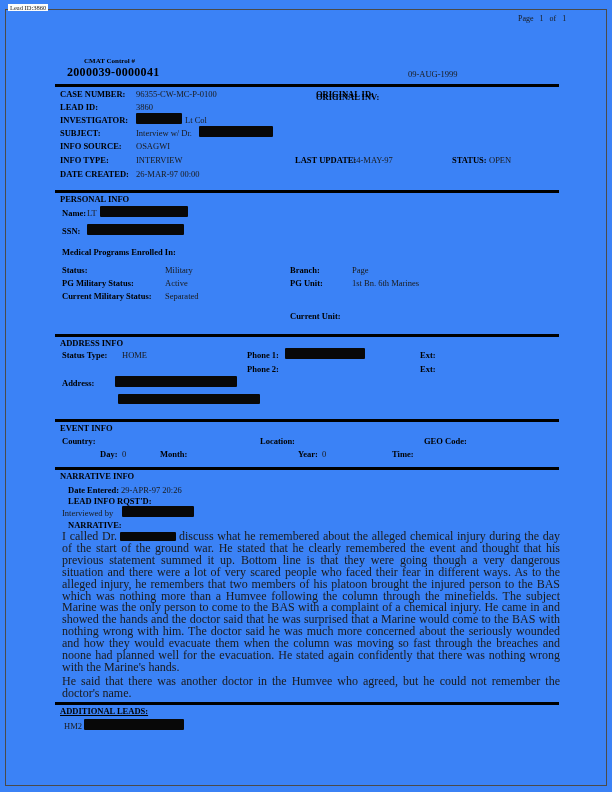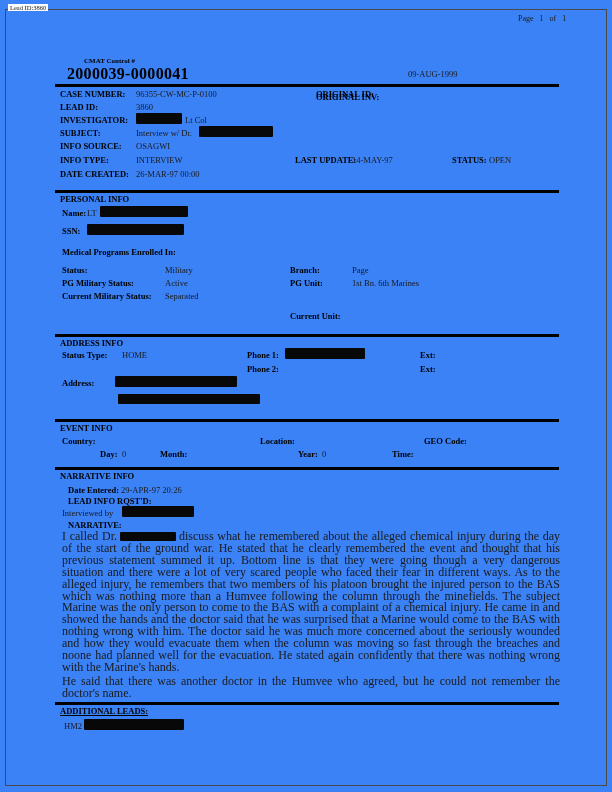--- a/index.html
+++ b/index.html
@@ -5,21 +5,21 @@
   html,body{margin:0;padding:0}
   body{background:#9a9a9a}
   .page{position:relative;width:612px;height:792px;background:#3b82f6;font-family:"Liberation Serif",serif;color:#111;overflow:hidden}
   .frame{position:absolute;left:5px;top:9px;width:600px;height:775px;border:1px solid #4a4a4a}
   .t{position:absolute;font-size:8.5px;white-space:nowrap;color:#1a1a1a}
   .b{font-weight:bold;color:#000}
   .corner{font-size:6.5px;background:#fcfcfa;padding:0 2px;z-index:2}
   .pageno{font-size:8px;word-spacing:4px}
   .title{position:absolute;left:0;top:31px;width:612px;text-align:center;font-size:15px;font-weight:bold;letter-spacing:1px;color:#000;font-family:"Liberation Serif",serif}
   .cmatlbl{font-size:7px}
-  .cmatval{font-size:16px;letter-spacing:.3px}
+  .cmatval{font-size:12px;letter-spacing:.3px}
   .divider{position:absolute;left:55px;width:504px;height:3px;background:#000}
   .bar{position:absolute;background:#080808;border-radius:1px;z-index:1}
   .bar-inline{display:inline-block;background:#080808;width:56px;height:9px;border-radius:1px;margin:0 3px;transform:translateY(1px)}
   .para{position:absolute;left:62px;width:498px;font-size:12px;line-height:11.9px;color:#1a1a1a;text-align:justify;white-space:normal}
   .sec{font-size:8.5px;font-weight:bold;color:#000}
   .ul{text-decoration:underline}
 </style>
 </head>
 <body>
 

